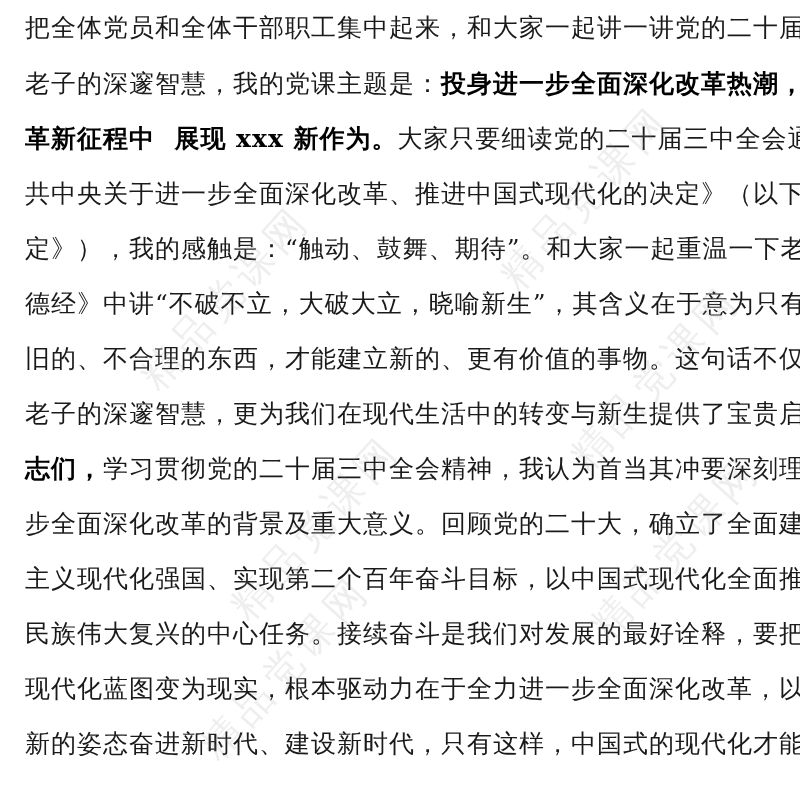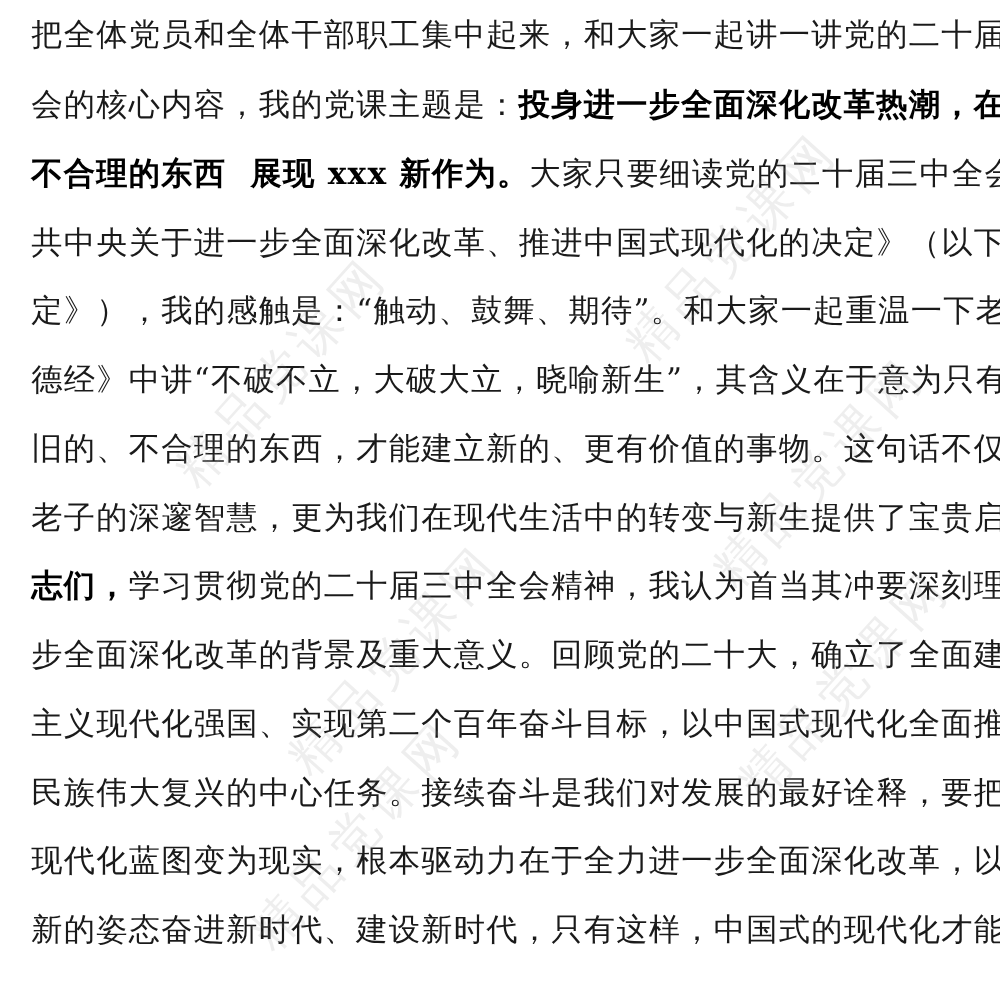--- a/index.html
+++ b/index.html
@@ -26,24 +26,24 @@
   }
 </style>
 </head>
 <body>
 
 <div class="page">
   <div class="line" style="top:11px">
     <span>把全体党员和全体干部职工集中起来，和大家一起讲一讲党的二十届三中全</span>
   </div>
   <div class="line" style="top:67px">
-    <span>会的核心内容，我的党课主题是：</span><span class="b">投身进一步全面深化改革热潮，在踏上改</span>
+    <span>老子的深邃智慧，我的党课主题是：</span><span class="b">投身进一步全面深化改革热潮，在踏上改</span>
   </div>
   <div class="line" style="top:122px">
-    <span class="b" style="white-space:pre">不合理的东西  展现 xxx 新作为。</span><span>大家只要细读党的二十届三中全会通过的《中</span>
+    <span class="b" style="white-space:pre">革新征程中  展现 xxx 新作为。</span><span>大家只要细读党的二十届三中全会通过的《中</span>
   </div>
   <div class="line" style="top:177px">
     <span>共中央关于进一步全面深化改革、推进中国式现代化的决定》（以下简称《决</span>
   </div>
   <div class="line" style="top:232px">
     <span>定》），我的感触是：“触动、鼓舞、期待”。和大家一起重温一下老子《道</span>
   </div>
   <div class="line" style="top:287px">
     <span>德经》中讲“不破不立，大破大立，晓喻新生”，其含义在于意为只有打破</span>
   </div>

